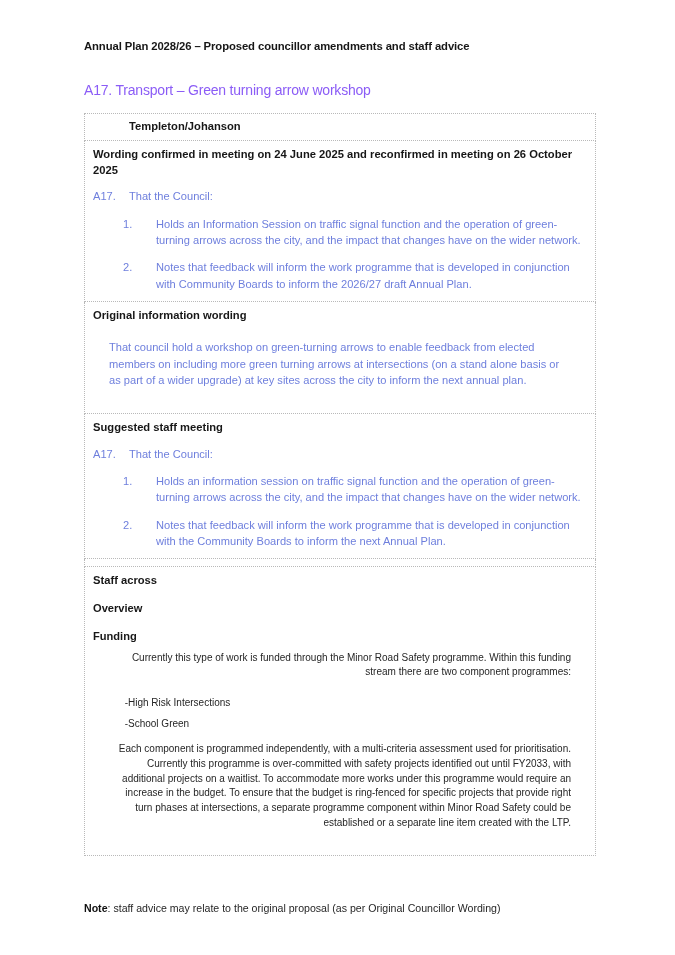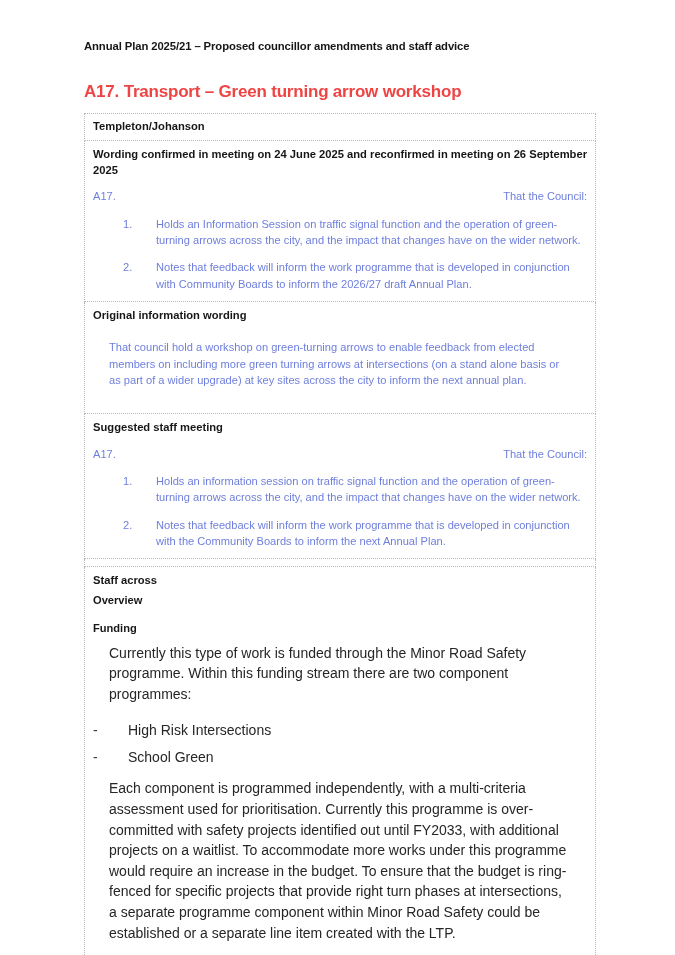--- a/index.html
+++ b/index.html
@@ -31,72 +31,73 @@
     font-size: 11.3px;
     font-weight: bold;
     letter-spacing: -0.1px;
     color: #171717;
   }
   .doc-title {
     position: absolute;
     left: 84px;
     top: 82px;
     width: 530px;
-    font-size: 17px;
-    font-weight: bold;
+    font-size: 14px;
+    font-weight: normal;
     letter-spacing: -0.2px;
-    color: #ef4444;
+    color: #8b5cf6;
   }
   .amend-table {
     position: absolute;
     left: 84px;
     top: 113px;
     width: 511px;
     border-collapse: collapse;
     table-layout: fixed;
   }
   .amend-table td {
     border: 1px dotted #b9b9b9;
     padding: 0;
     vertical-align: top;
   }
   .cell-pad {
     padding: 6px 8px 9px 8px;
   }
   .cell-pad-tight {
     padding: 5px 8px 6px 8px;
+    margin-left: 36px;
   }
   .row-head {
     font-size: 11.2px;
     font-weight: bold;
     color: #171717;
     line-height: 1.38;
   }
   .spacer-row td {
     height: 7px;
     border-top: 1px dotted #b9b9b9;
     border-bottom: 1px dotted #b9b9b9;
     border-left: 1px dotted #b9b9b9;
     border-right: 1px dotted #b9b9b9;
   }
   .body-txt {
-    font-size: 14px;
+    font-size: 10px;
     line-height: 1.47;
     color: #262626;
+    text-align: right;
   }
   .blue-txt {
     font-size: 11.1px;
     line-height: 1.47;
     color: #6e7fdd;
   }
   .lead-line {
     margin: 0;
     padding: 0;
     display: flex;
-    justify-content: space-between;
   }
   .lead-label {
     width: 36px;
     flex: none;
   }
   .numlist {
     margin: 0;
     padding: 0;
     list-style: none;
   }
@@ -150,40 +151,40 @@
   }
   .footer-note b {
     color: #111111;
   }
 </style>
 </head>
 <body>
 
 <div class="page">
 
-  <div class="doc-header">Annual Plan 2025/21 – Proposed councillor amendments and staff advice</div>
+  <div class="doc-header">Annual Plan 2028/26 – Proposed councillor amendments and staff advice</div>
 
   <div class="doc-title">A17. Transport – Green turning arrow workshop</div>
 
   <table class="amend-table">
     <colgroup>
         <col style="width:511px">
       </colgroup>
     <tbody>
 
       <tr>
         <td>
           <div class="cell-pad-tight row-head">Templeton/Johanson</div>
         </td>
       </tr>
 
       <tr>
         <td>
           <div class="cell-pad">
-            <div class="row-head">Wording confirmed in meeting on 24 June 2025 and reconfirmed in meeting on 26 September 2025</div>
+            <div class="row-head">Wording confirmed in meeting on 24 June 2025 and reconfirmed in meeting on 26 October 2025</div>
             <div class="lead-line blue-txt gap-before">
               <span class="lead-label">A17.</span>
               <span>That the Council:</span>
             </div>
             <ol class="numlist blue-txt">
               <li>
                 <span class="num">1.</span>
                 <span class="txt">Holds an Information Session on traffic signal function and the operation of green-turning arrows across the city, and the impact that changes have on the wider network.</span>
               </li>
               <li>
@@ -227,35 +228,38 @@
       </tr>
 
       <tr class="spacer-row">
         <td></td>
       </tr>
 
       <tr>
         <td>
           <div class="cell-pad">
             <div class="row-head">Staff across</div>
-            <div class="subhead" style="margin-top:5px">Overview</div>
+            <div class="subhead" style="margin-top:13px">Overview</div>
             <div class="subhead" style="margin-top:16px">Funding</div>
             <p class="para body-txt" style="margin-top:9px">Currently this type of work is funded through the Minor Road Safety programme.  Within this funding stream there are two component programmes:</p>
             <ul class="dashlist body-txt" style="margin-top:4px">
               <li>
                 <span class="dash">-</span>
                 <span>High Risk Intersections</span>
               </li>
               <li>
                 <span class="dash">-</span>
                 <span>School Green</span>
               </li>
             </ul>
             <p class="para body-txt" style="margin-top:11px">Each component is programmed independently, with a multi-criteria assessment used for prioritisation.  Currently this programme is over-committed with safety projects identified out until FY2033, with additional projects on a waitlist. To accommodate more works under this programme would require an increase in the budget.  To ensure that the budget is ring-fenced for specific projects that provide right turn phases at intersections, a separate programme component within Minor Road Safety could be established or a separate line item created with the LTP.</p>
           </div>
         </td>
       </tr>
 
     </tbody>
   </table>
 
+  <div class="footer-note">
+    <b>Note</b><span>: staff advice may relate to the original proposal (as per Original Councillor Wording)</span>
+  </div>
 
 </div>
 
 </body></html>

